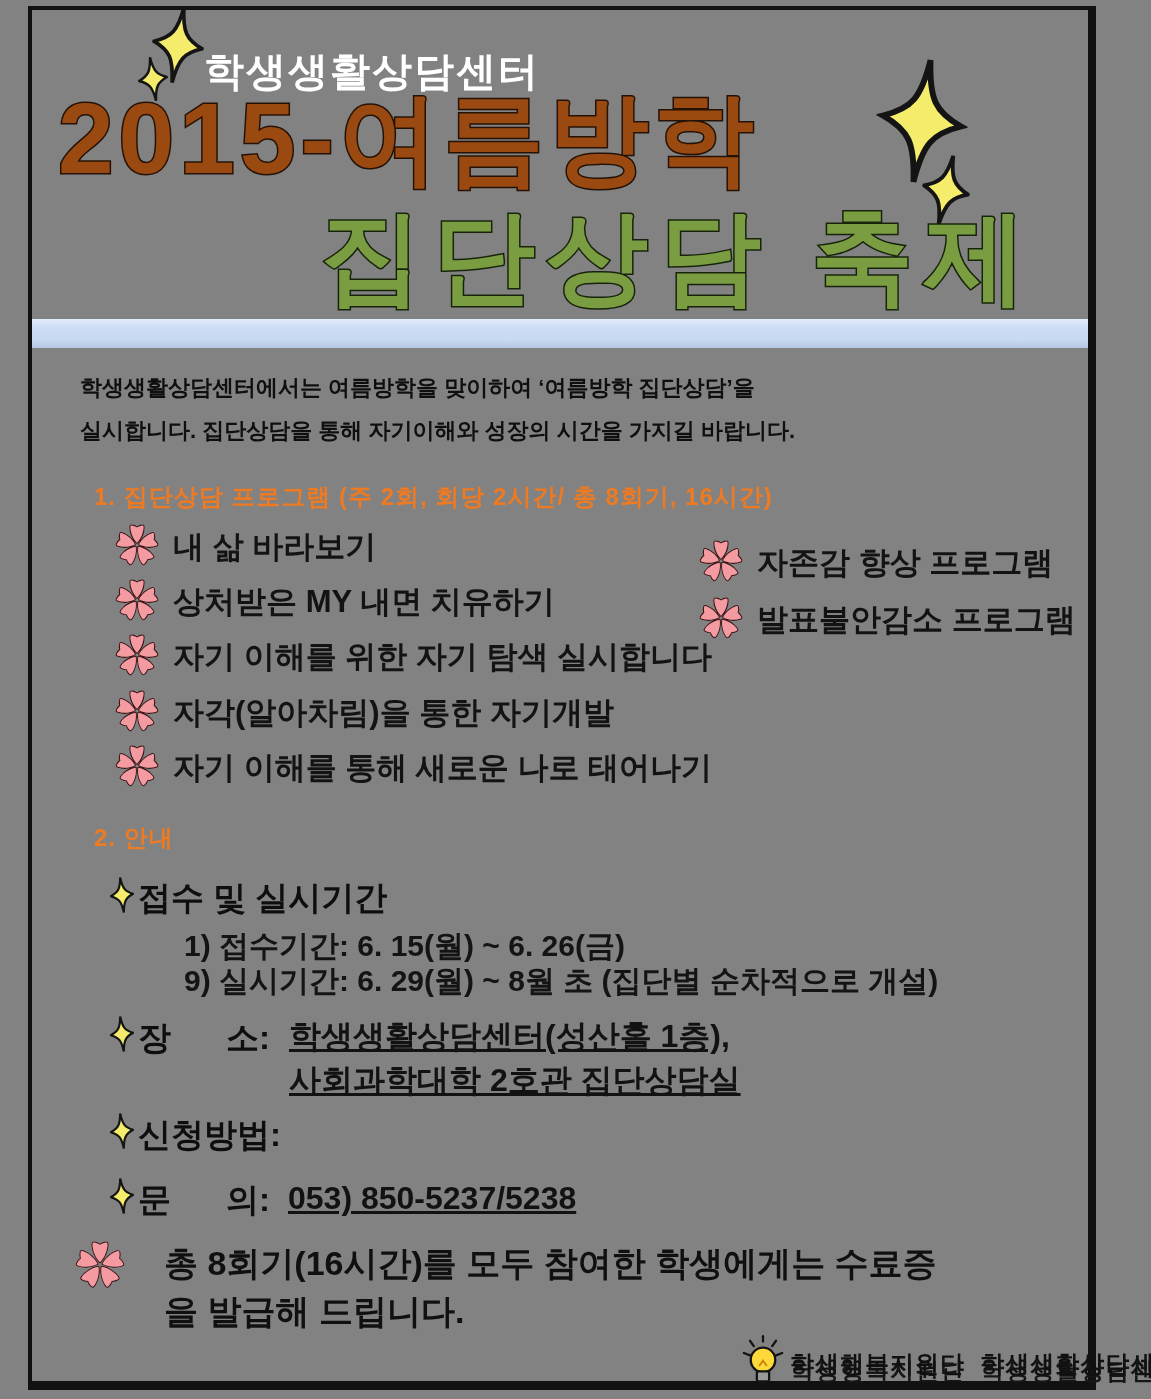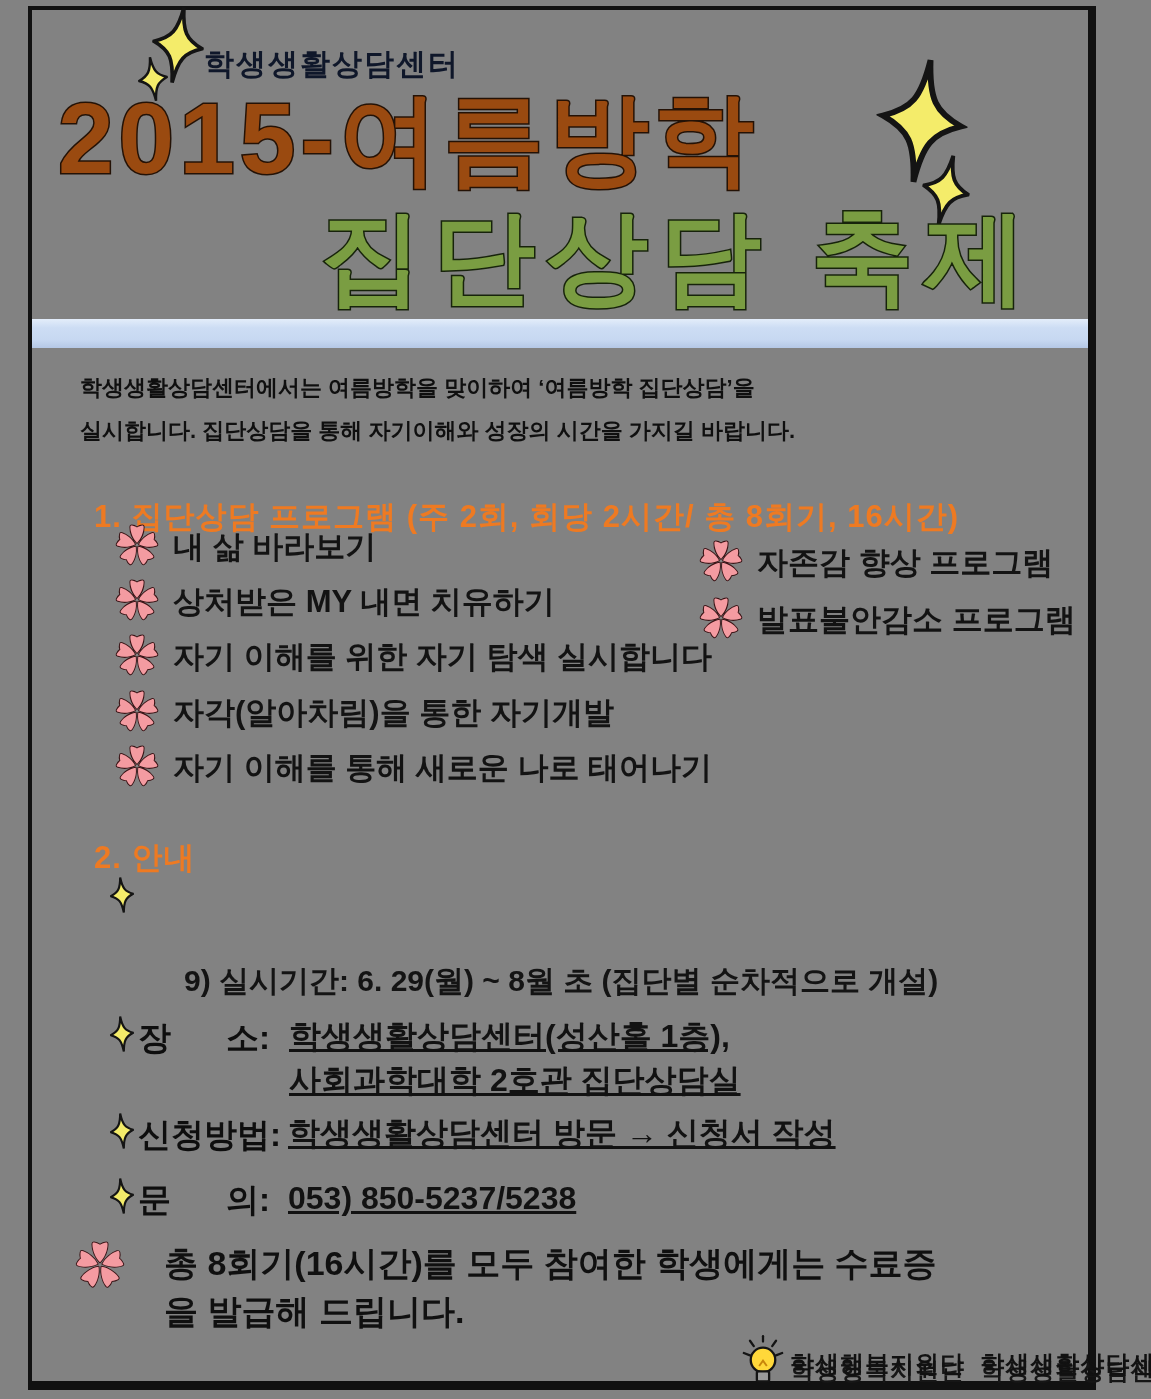--- a/index.html
+++ b/index.html
@@ -5,35 +5,35 @@
   html,body{margin:0;padding:0;}
   body{background:#828282;font-family:"Liberation Sans",sans-serif;}
   .canvas{position:relative;width:1151px;height:1399px;background:var(--background,#828282);overflow:hidden;}
   .abs{position:absolute;}
 
   
   .frame{left:28px;top:6px;width:1068px;height:1384px;box-sizing:border-box;
          border:4px solid var(--frame,#111);border-right-width:8px;border-bottom-width:9px;}
 
   
-  .org-label{left:204px;top:44px;font-size:30px;font-weight:bold;color:#0f172a;letter-spacing:2px;}
+  .org-label{left:204px;top:44px;font-size:40px;font-weight:bold;color:#ffffff;letter-spacing:2px;}
   .title{font-weight:bold;line-height:1;white-space:pre;paint-order:stroke fill;}
   .title1{left:58px;top:88px;font-size:100px;color:var(--title-brown,#9a4a10);
           -webkit-text-stroke:3px #241206;letter-spacing:5px;}
   .title2{left:320px;top:194px;font-size:102px;color:var(--title-green,#7a9d42);
           -webkit-text-stroke:3px #17230b;letter-spacing:11px;margin-top:12px;}
 
   .sparkle{position:absolute;}
   .band{left:32px;top:319px;width:1056px;height:29px;
         background:linear-gradient(180deg,#e3edfa 0%,#cdddf4 30%,#c7d8f1 72%,#b5c8e6 100%);}
 
   .intro{left:80px;top:366px;width:1000px;font-size:22px;font-weight:bold;color:#0f0f0f;
          line-height:43px;white-space:pre-line;}
 
-  .sec-heading{font-size:31px;font-weight:bold;color:var(--accent-orange,#ee7a22);letter-spacing:1px;margin-top:15px;}
+  .sec-heading{font-size:24px;font-weight:bold;color:var(--accent-orange,#ee7a22);letter-spacing:1px;}
   .sec1{left:94px;top:481px;}
   .sec2{left:94px;top:822px;}
 
   .prog{display:flex;align-items:center;gap:15px;}
   .flower{font-size:42px;line-height:1;color:var(--flower-pink,#f49ba1);
           -webkit-text-stroke:2px #3a1416;paint-order:stroke fill;}
   .prog-text{font-size:31px;font-weight:bold;color:#131313;white-space:pre;}
 
   .info-label{font-size:33px;font-weight:bold;color:#0e0e0e;white-space:pre;}
   .info-value{font-size:32px;font-weight:bold;color:#121212;white-space:pre-line;line-height:44px;text-decoration:underline;}
@@ -107,34 +107,35 @@
   <div class="abs prog" style="left:700px;top:599px;">
     <span class="flower">✿</span>
     <span class="prog-text">발표불안감소 프로그램</span>
   </div>
 
   <div class="abs sec-heading sec2">2. 안내</div>
 
   <svg class="sparkle" style="left:110px;top:874px;width:24px;height:42px;transform:rotate(-6deg);" viewBox="0 0 100 150">
     <path d="M50 2 C55 48 64 62 97 75 C64 88 55 102 50 148 C45 102 36 88 3 75 C36 62 45 48 50 2 Z" fill="#f4ec6a" stroke="#141414" stroke-width="9"></path>
   </svg>
+  <div class="abs info-label" style="left:138px;top:876px;">접수 및 실시기간</div>
+  <div class="abs sched" style="left:184px;top:926px;">1) 접수기간: 6. 15(월) ~ 6. 26(금)</div>
   <div class="abs sched" style="left:184px;top:961px;">9) 실시기간: 6. 29(월) ~ 8월 초 (집단별 순차적으로 개설)</div>
 
   <svg class="sparkle" style="left:110px;top:1013px;width:24px;height:42px;transform:rotate(-6deg);" viewBox="0 0 100 150">
     <path d="M50 2 C55 48 64 62 97 75 C64 88 55 102 50 148 C45 102 36 88 3 75 C36 62 45 48 50 2 Z" fill="#f4ec6a" stroke="#141414" stroke-width="9"></path>
   </svg>
   <div class="abs info-label" style="left:138px;top:1016px;">장      소:</div>
   <div class="abs info-value" style="left:289px;top:1014px;">학생생활상담센터(성산홀 1층),
 사회과학대학 2호관 집단상담실</div>
 
   <svg class="sparkle" style="left:110px;top:1110px;width:24px;height:42px;transform:rotate(-6deg);" viewBox="0 0 100 150">
     <path d="M50 2 C55 48 64 62 97 75 C64 88 55 102 50 148 C45 102 36 88 3 75 C36 62 45 48 50 2 Z" fill="#f4ec6a" stroke="#141414" stroke-width="9"></path>
   </svg>
   <div class="abs info-label" style="left:138px;top:1113px;">신청방법:</div>
-  <div class="abs info-value" style="left:288px;top:1111px;">학생생활상담센터 방문 → 신청서 작성</div>
 
   <svg class="sparkle" style="left:110px;top:1175px;width:24px;height:42px;transform:rotate(-6deg);" viewBox="0 0 100 150">
     <path d="M50 2 C55 48 64 62 97 75 C64 88 55 102 50 148 C45 102 36 88 3 75 C36 62 45 48 50 2 Z" fill="#f4ec6a" stroke="#141414" stroke-width="9"></path>
   </svg>
   <div class="abs info-label" style="left:138px;top:1178px;">문      의:</div>
   <div class="abs info-value" style="left:288px;top:1176px;">053) 850-5237/5238</div>
 
   <span class="abs note-flower" style="left:76px;top:1243px;">✿</span>
   <div class="abs note-text">총 8회기(16시간)를 모두 참여한 학생에게는 수료증
 을 발급해 드립니다.</div>

